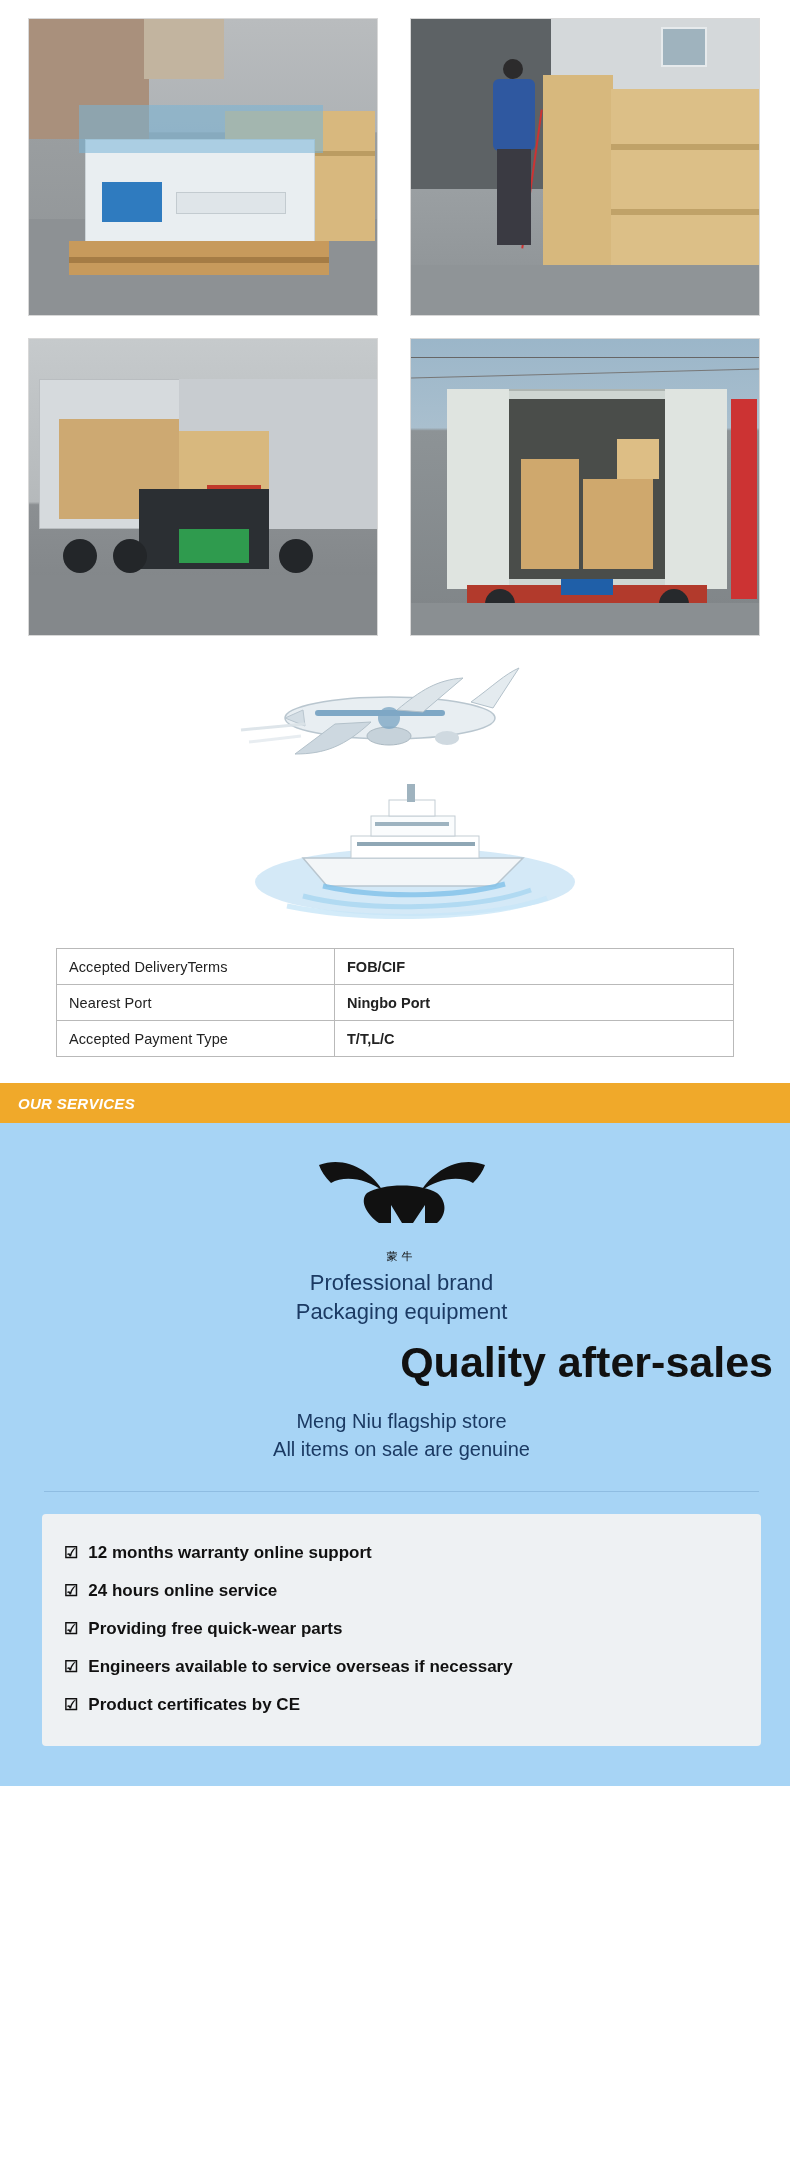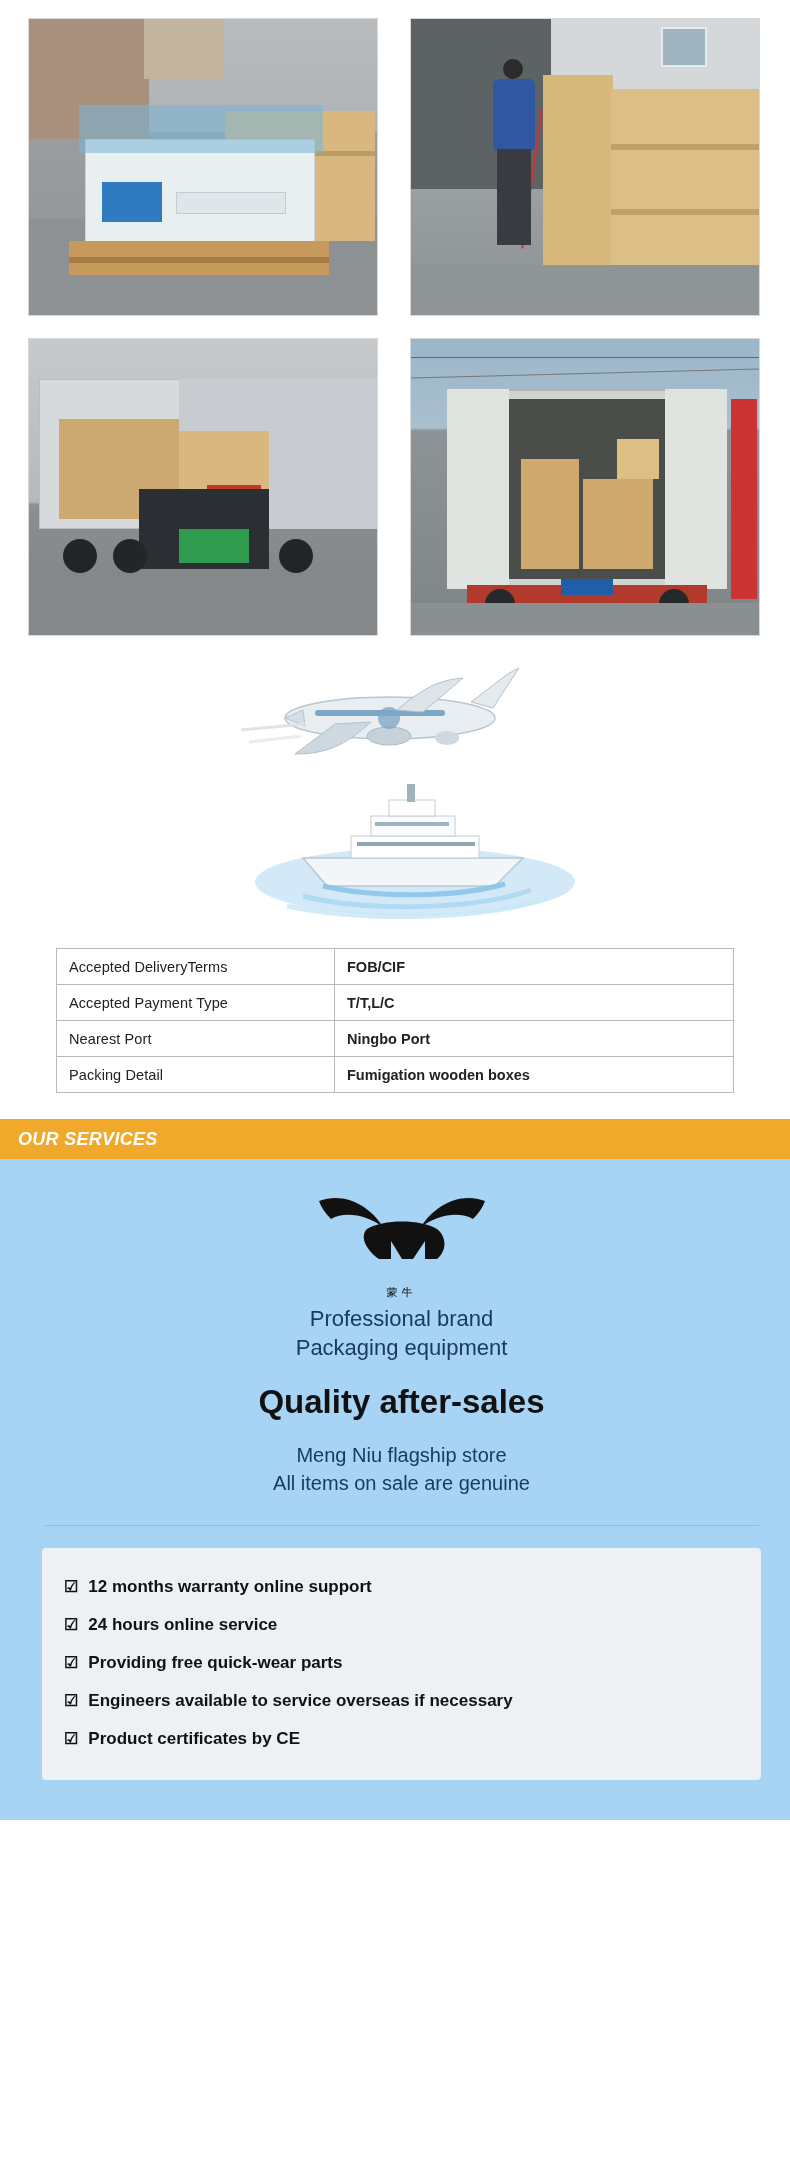--- a/index.html
+++ b/index.html
@@ -123,21 +123,21 @@
 
   
   .band {
     background: #f0a92a;
     height: 40px;
     display: flex;
     align-items: center;
     padding-left: 18px;
   }
   .band h2 {
-    font-size: 18px;
+    font-size: 15px;
     font-style: italic;
     font-weight: bold;
     color: #ffffff;
     letter-spacing: .3px;
   }
 
   .services {
     background: #a7d4f5;
     padding: 26px 17px 40px 30px;
   }
@@ -155,25 +155,25 @@
   .headline1 {
     text-align:center;
     font-size: 33px;
     font-weight: bold;
     color:#111;
     margin-top: 26px;
     letter-spacing:.3px;
   }
   .headline1 .dot { font-size: 26px; vertical-align: 2px; }
   .headline2 {
-    text-align:center;
-    font-size: 33px;
+    text-align:right;
+    font-size: 43px;
     font-weight: bold;
     color:#111;
-    margin-top: 21px;
+    margin-top: 12px;
   }
   .sub {
     text-align:center;
     font-size: 20px;
     color:#1b3a63;
     line-height: 1.4;
     margin-top: 20px;
   }
   .rule { height:1px; background:#8fbde2; margin: 28px 14px 0 14px; }
 
@@ -303,30 +303,26 @@
   </div>
 
   <div class="terms-wrap">
     <table class="terms">
       <tbody>
         <tr>
           <td class="k">Accepted DeliveryTerms</td>
           <td class="v">FOB/CIF</td>
         </tr>
         <tr>
-          <td class="k">Accepted Payment Type</td>
-          <td class="v">T/T,L/C</td>
-        </tr>
-        <tr>
           <td class="k">Nearest Port</td>
           <td class="v">Ningbo Port</td>
         </tr>
         <tr>
-          <td class="k">Packing Detail</td>
-          <td class="v">Fumigation wooden boxes</td>
+          <td class="k">Accepted Payment Type</td>
+          <td class="v">T/T,L/C</td>
         </tr>
       </tbody>
     </table>
   </div>
 
   <div class="band">
     <h2>OUR SERVICES</h2>
   </div>
 
   <div class="services">

